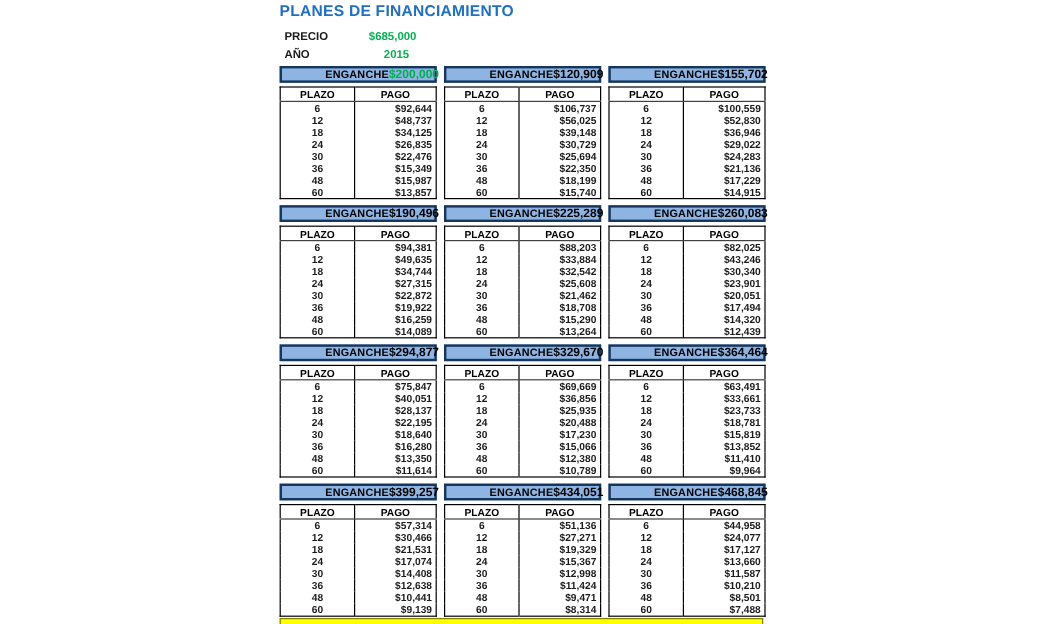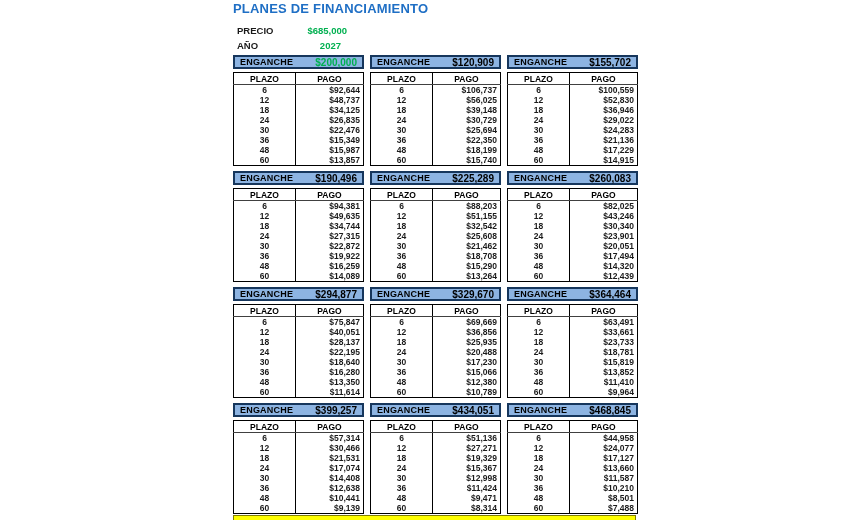--- a/index.html
+++ b/index.html
@@ -31,21 +31,21 @@
     display:grid;grid-template-columns:repeat(3,131px);
     column-gap:6px;grid-auto-rows:116px;
   }
   .plan-card{width:131px;}
   .enganche-box{
     box-sizing:border-box;height:14px;margin-bottom:3px;
     background:var(--hdr-bg);border:2px solid var(--hdr-border);
     display:flex;justify-content:space-between;align-items:center;
     padding:0 5px;
   }
-  .eng-label{font-size:9px;font-weight:bold;color:#000;letter-spacing:0.2px;}
+  .eng-label{font-size:9px;font-weight:bold;color:#000;letter-spacing:0.2px;margin-left:31px;}
   .eng-value{font-size:10px;font-weight:bold;color:#000;text-align:right;}
   .eng-value.green{color:var(--green);}
   table.pay-table{
     width:131px;border-collapse:collapse;table-layout:fixed;
     border:1.5px solid #000;
   }
   table.pay-table th{
     height:11px;font-size:8.5px;font-weight:bold;color:#000;
     text-align:center;border-bottom:1px solid #404040;padding:0;
   }
@@ -64,21 +64,21 @@
 <div class="sheet">
   <h1 class="title">PLANES DE FINANCIAMIENTO</h1>
 
   <div class="info">
     <div class="info-row">
       <span class="info-label">PRECIO</span>
       <span class="info-value">$685,000</span>
     </div>
     <div class="info-row">
       <span class="info-label">AÑO</span>
-      <span class="info-value anio">2027</span>
+      <span class="info-value anio">2015</span>
     </div>
   </div>
 
   <div class="grid" id="grid">
   <div class="plan-card">
     <div class="enganche-box">
       <span class="eng-label">ENGANCHE</span>
       <span class="eng-value green">$200,000</span>
     </div>
     <table class="pay-table">
@@ -284,21 +284,21 @@
           <th class="col-pago">PAGO</th>
         </tr>
       </thead>
       <tbody>
             <tr>
               <td class="cell-plazo">6</td>
               <td class="cell-pago">$88,203</td>
             </tr>
             <tr>
               <td class="cell-plazo">12</td>
-              <td class="cell-pago">$51,155</td>
+              <td class="cell-pago">$33,884</td>
             </tr>
             <tr>
               <td class="cell-plazo">18</td>
               <td class="cell-pago">$32,542</td>
             </tr>
             <tr>
               <td class="cell-plazo">24</td>
               <td class="cell-pago">$25,608</td>
             </tr>
             <tr>

